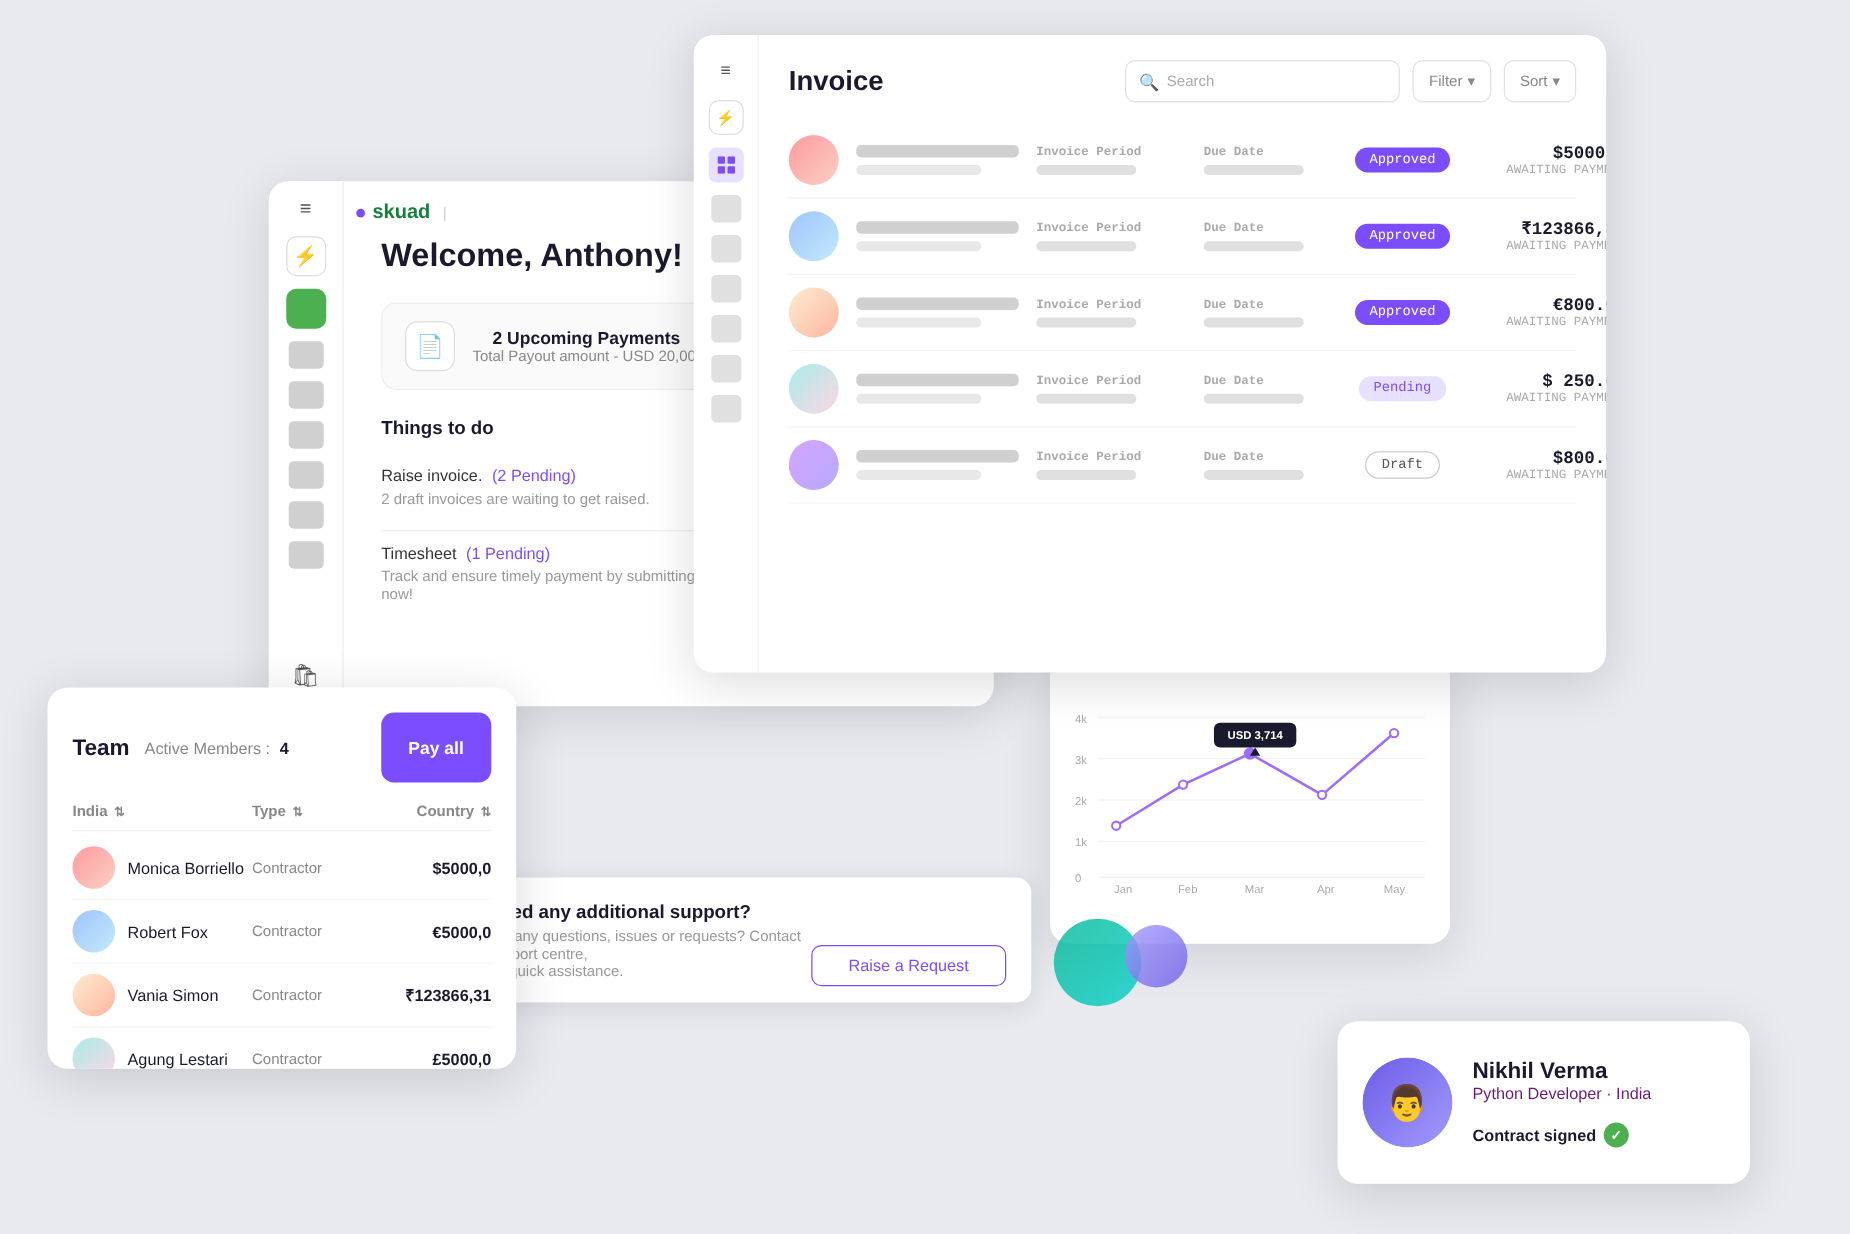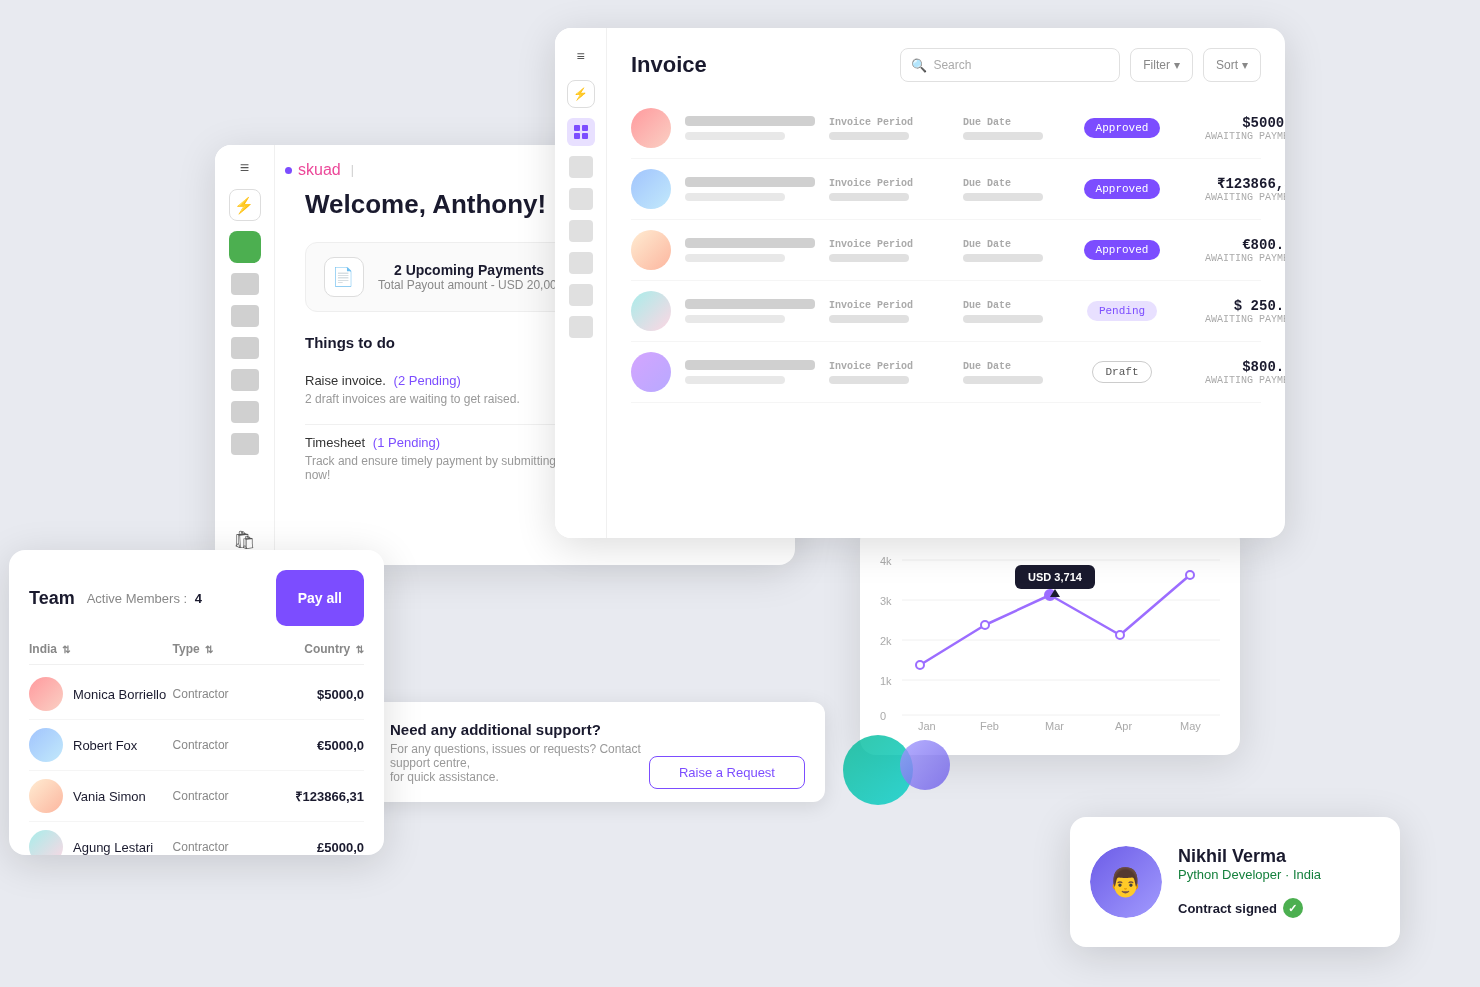--- a/index.html
+++ b/index.html
@@ -214,21 +214,21 @@
 
     .inv-amount-label {
       font-size: 10px;
       color: #aaa;
     }
 
     
     .team-panel {
       position: absolute;
       top: 550px;
-      left: 9px;
+      left: 38px;
       width: 375px;
       height: 305px;
       background: #fff;
       border-radius: 16px;
       box-shadow: 0 8px 40px rgba(0,0,0,0.14);
       padding: 20px 20px 0;
       overflow: hidden;
       z-index: 20;
     }
 
@@ -339,28 +339,27 @@
       color: #1a1a2e;
       font-weight: 600;
       text-align: right;
     }
 
     
     .chart-panel {
       position: absolute;
       top: 525px;
       left: 840px;
-      width: 380px;
+      width: 320px;
       height: 230px;
       background: #fff;
       border-radius: 16px;
       box-shadow: 0 8px 40px rgba(0,0,0,0.12);
       padding: 16px 20px;
       z-index: 8;
-      margin-left: 20px;
     }
 
     .chart-area {
       width: 100%;
       height: 100%;
     }
 
     
     .profile-card {
       position: absolute;
@@ -387,21 +386,21 @@
     }
 
     .profile-info h3 {
       font-size: 18px;
       font-weight: 700;
       color: #1a1a2e;
     }
 
     .profile-info p {
       font-size: 13px;
-      color: #15803d;
+      color: #701a75;
       margin-bottom: 16px;
     }
 
     .profile-status {
       display: flex;
       align-items: center;
       gap: 6px;
       font-size: 13px;
       font-weight: 600;
       color: #1a1a2e;
@@ -657,21 +656,21 @@
     <div style="width:28px;height:22px;border-radius:4px;background:#d0d0d0;"></div>
     <div style="width:28px;height:22px;border-radius:4px;background:#d0d0d0;"></div>
     <div style="width:28px;height:22px;border-radius:4px;background:#d0d0d0;"></div>
     <div style="margin-top:auto;font-size:18px;color:#555;">🛍</div>
   </div>
 
   <div style="position:absolute;left:70px;top:16px;display:flex;align-items:center;gap:6px;">
     <div style="display:flex;gap:2px;align-items:center;">
       <div style="width:7px;height:7px;background:#7c4dff;border-radius:50%;"></div>
     </div>
-    <span style="font-size:16px;font-weight:400;color:#ec4899;">skuad</span>
+    <span style="font-size:16px;font-weight:700;color:#15803d;">skuad</span>
     <span style="font-size:12px;color:#ccc;margin-left:4px;">|</span>
   </div>
 
   <div style="margin-left:60px;padding:44px 30px 20px;">
     <h1 style="font-size:26px;font-weight:700;color:#1a1a2e;margin-bottom:22px;">Welcome, Anthony!</h1>
 
 
     <div style="background:#fafafa;border:1px solid #eee;border-radius:12px;padding:14px 18px;display:flex;align-items:center;gap:14px;margin-bottom:22px;">
       <div style="width:40px;height:40px;border-radius:10px;border:1.5px solid #ddd;display:flex;align-items:center;justify-content:center;font-size:18px;background:#fff;">📄</div>
       <div>

